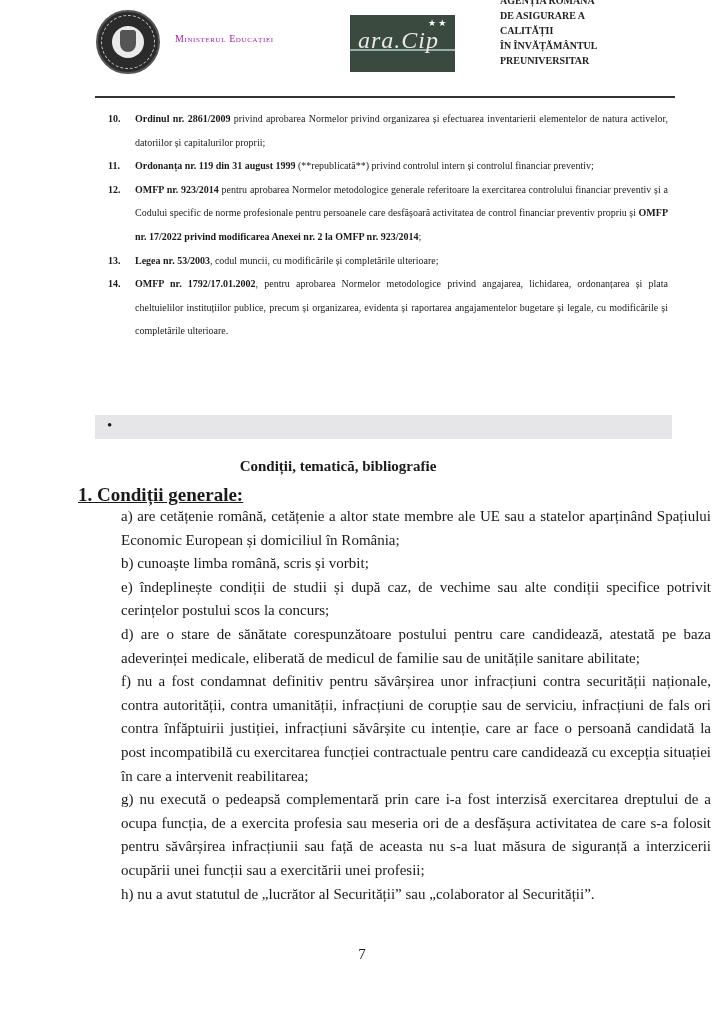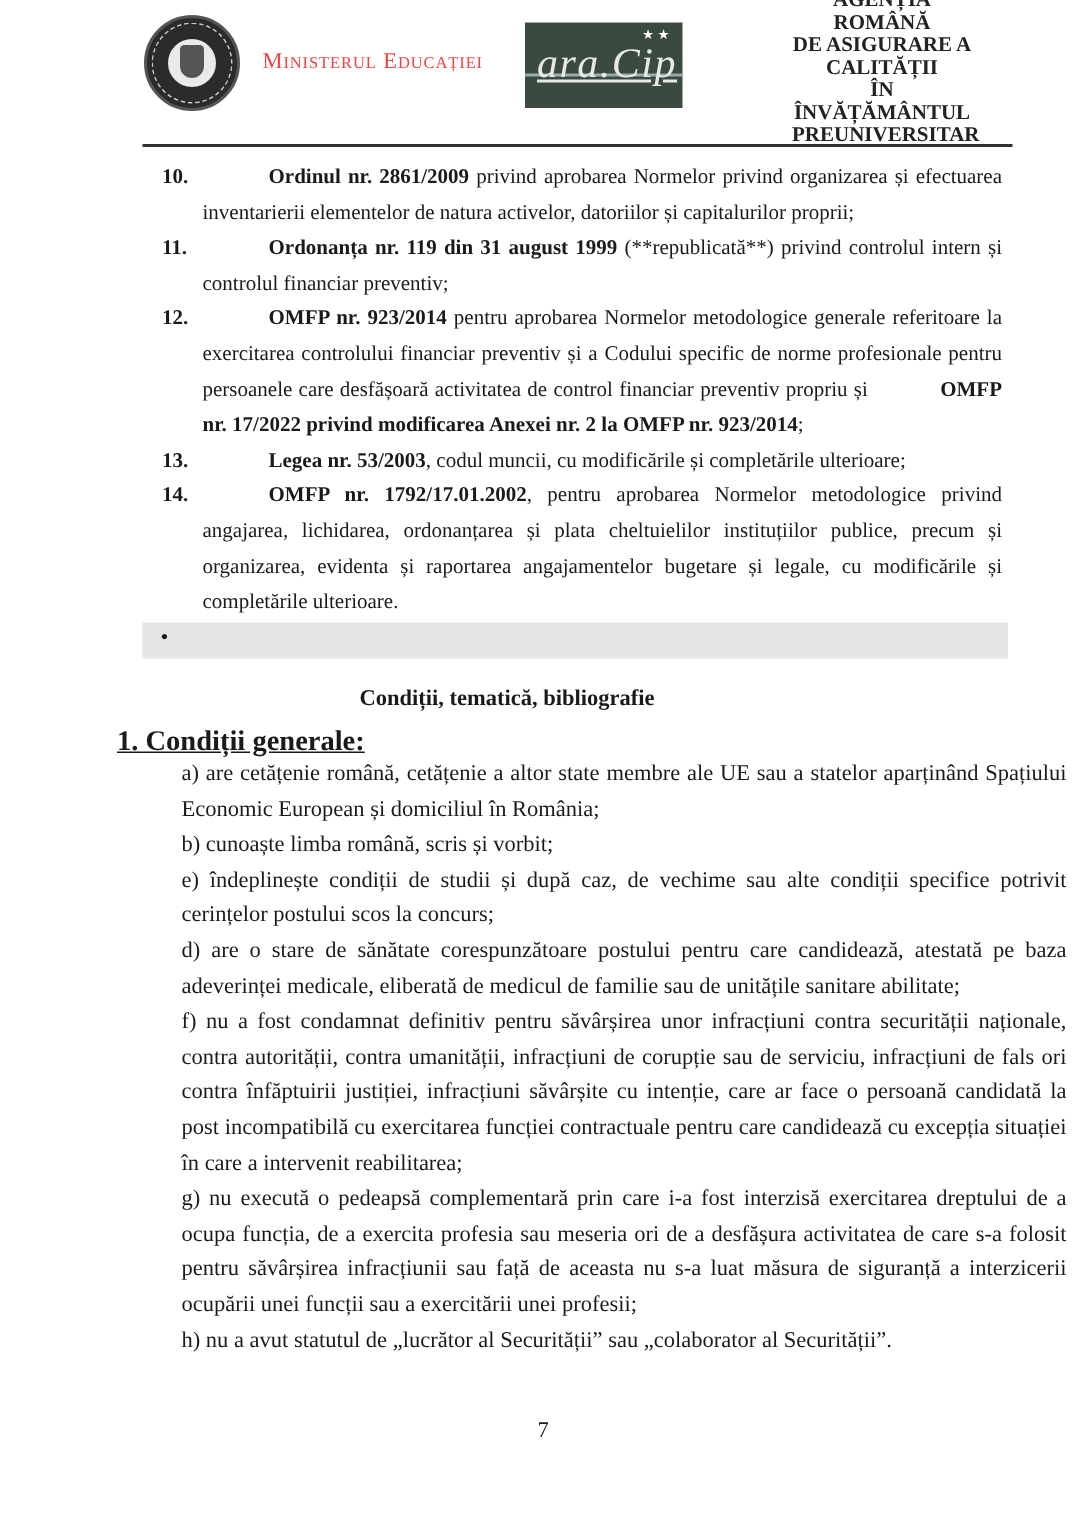--- a/index.html
+++ b/index.html
@@ -2,33 +2,33 @@
 <html><head>
 <meta charset="utf-8">
 <style>
   html, body { margin:0; padding:0; background:#fff; }
   body { width:724px; height:1024px; position:relative; overflow:hidden; font-family:"Liberation Serif", "DejaVu Serif", serif; color:#1a1a1a; }
   .header { position:absolute; left:0; top:0; width:724px; height:100px; }
   .gov-logo { position:absolute; left:96px; top:10px; width:64px; height:64px; border-radius:50%; background:#2b2b2b; border:2px solid #555; box-sizing:border-box; }
   .gov-logo .inner { position:absolute; left:14px; top:14px; width:32px; height:32px; border-radius:50%; background:#eaeaea; }
   .gov-logo .crest { position:absolute; left:22px; top:18px; width:16px; height:22px; background:#555; border-radius:3px 3px 8px 8px; }
   .gov-logo .ring { position:absolute; left:3px; top:3px; width:54px; height:54px; border-radius:50%; border:1px dashed #ccc; box-sizing:border-box; }
-  .ministry { position:absolute; left:175px; top:33px; font-size:15px; letter-spacing:0.6px; color:#ef4444; font-variant:small-caps; font-family:"Liberation Serif", serif; }
+  .ministry { position:absolute; left:175px; top:33px; font-size:10px; letter-spacing:0.6px; color:#a21caf; font-variant:small-caps; font-family:"Liberation Serif", serif; }
   .aracip { position:absolute; left:350px; top:15px; width:105px; height:57px; background:#3a4a3e; }
   .aracip .band { position:absolute; left:0; top:34px; width:105px; height:2px; background:#9aa; }
-  .aracip .txt { position:absolute; left:8px; top:12px; font-style:italic; font-size:28px; color:#e8e8e8; font-family:"Liberation Serif", serif; letter-spacing:1px;text-decoration:underline; }
+  .aracip .txt { position:absolute; left:8px; top:12px; font-style:italic; font-size:24px; color:#e8e8e8; font-family:"Liberation Serif", serif; letter-spacing:1px; }
   .aracip .stars { position:absolute; left:78px; top:3px; font-size:9px; color:#fff; }
-  .agency { position:absolute; left:528px; top:0px; width:120px; text-align:center; font-size:14px; font-weight:bold; line-height:15px; color:#222; }
+  .agency { position:absolute; left:500px; top:0px; width:120px; text-align:left; font-size:10px; font-weight:bold; line-height:15px; color:#222; }
   .agency .cut { margin-top:-7px; }
   .hrule { position:absolute; left:95px; top:96px; width:580px; height:2px; background:#333; }
 
-  .numlist { position:absolute; left:108px; top:107px; width:560px; font-size:14px; line-height:23.6px; }
+  .numlist { position:absolute; left:108px; top:107px; width:560px; font-size:10px; line-height:23.6px; }
   .numlist .item { position:relative; padding-left:27px; text-align:justify; }
   .numlist .num { position:absolute; left:0; top:0; font-weight:bold; }
-  .b { font-weight:bold;margin-left:44px; }
+  .b { font-weight:bold; }
 
   .vacancy { position:absolute; left:95px; top:415px; width:577px; height:24px; background:#e6e6e8; }
   .vacancy .bullet { position:absolute; left:12px; top:2px; font-size:15px; }
   .vacancy .vtext { position:absolute; left:35px; top:2px; font-size:15px; font-weight:bold; }
 
   .section-title { position:absolute; left:0; width:676px; top:458px; text-align:center; font-size:15px; font-weight:bold; }
   .cond-head { position:absolute; left:78px; top:484px; font-size:19px; font-weight:bold; text-decoration:underline; }
   .conds { position:absolute; left:78px; top:505px; width:590px; font-size:15px; line-height:23.6px;margin-left:43px; }
   .conds p { margin:0; text-align:justify; }
   .page-num { position:absolute; left:0; width:724px; top:946px; text-align:center; font-size:15px; }

